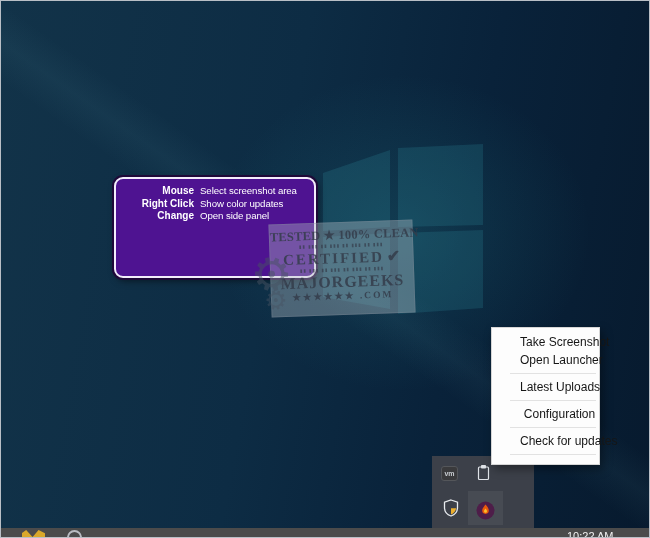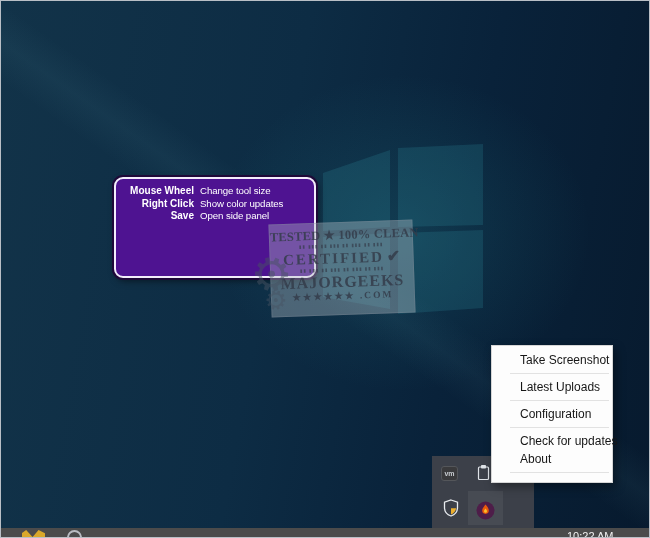--- a/index.html
+++ b/index.html
@@ -48,23 +48,24 @@
   .flyout{position:absolute;left:431px;top:455px;width:102px;height:73px;background:#3c4049;}
   .cell-hl{position:absolute;left:36px;top:35px;width:35px;height:34px;background:rgba(255,255,255,0.06);}
   .vm-icon{position:absolute;left:9px;top:10px;width:17px;height:15px;background:#3a3a3c;
            border:1px solid #54565a;border-radius:3px;color:#c9cdd2;font-size:7px;font-weight:bold;
            display:flex;align-items:center;justify-content:center;box-sizing:border-box;}
   .clip-icon{position:absolute;left:45px;top:8px;}
   .shield-icon{position:absolute;left:11px;top:43px;}
   .flame-icon{position:absolute;left:44px;top:45px;}
   
   .menu{
-    position:absolute;left:490px;top:344px;width:122px;box-sizing:border-box;
+    position:absolute;left:490px;top:326px;width:109px;box-sizing:border-box;
     background:#fdfdfd;border:1px solid #d6d6d6;padding:5px 0;
     box-shadow:3px 4px 9px rgba(0,0,0,0.38);
+    text-align:center;
   }
   .menu-item{
     height:18px;line-height:18px;padding-left:28px;font-size:12px;color:#161616;
     white-space:nowrap;cursor:default;
   }
   .menu-sep{border-top:1px solid #e2e2e2;margin:4px 3px 4px 18px;height:0;}
   
   .taskbar{position:absolute;left:0;top:527px;width:650px;height:21px;background:#4b4b4b;overflow:hidden;padding-left:8px;}
   .tb-start{position:absolute;left:21px;top:2px;width:23px;height:12px;background:#d9a82a;
             clip-path:polygon(0 100%,0 25%,18% 0,46% 58%,72% 0,100% 28%,100% 100%);}
@@ -81,29 +82,29 @@
     <g fill="#35a0b0" fill-opacity="0.19">
       <polygon points="322,172 389,149 389,226 322,230"></polygon>
       <polygon points="397,147 482,143 482,224 397,226"></polygon>
       <polygon points="322,236 389,232 389,308 322,296"></polygon>
       <polygon points="397,232 482,229 482,307 397,313"></polygon>
     </g>
   </svg>
 
   <div class="help" style="background:#4e1391;">
     <div class="help-row">
-      <span class="hk">Mouse Wheel</span>
-      <span class="ha">Change tool size</span>
+      <span class="hk">Mouse</span>
+      <span class="ha">Select screenshot area</span>
     </div>
     <div class="help-row">
       <span class="hk">Right Click</span>
       <span class="ha">Show color updates</span>
     </div>
     <div class="help-row">
-      <span class="hk">Save</span>
+      <span class="hk">Change</span>
       <span class="ha">Open side panel</span>
     </div>
   </div>
 
   <div class="flyout">
     <div class="cell-hl"></div>
     <div class="vm-icon">
       <span>vm</span>
     </div>
     <svg class="clip-icon" width="13" height="17">
@@ -116,27 +117,27 @@
     </svg>
     <svg class="flame-icon" width="19" height="19">
       <circle cx="9.5" cy="9.5" r="9" fill="#4e1d49"></circle>
       <path d="M9.5 3.5 C11 5.5 12.8 6.8 12.8 9.6 A3.3 3.3 0 1 1 6.2 9.6 C6.2 7 8.2 5.6 9.5 3.5 Z" fill="#e8590c"></path>
       <path d="M9.5 7.5 C10.2 8.5 11 9 11 10.3 A1.5 1.5 0 1 1 8 10.3 C8 9.2 9 8.5 9.5 7.5 Z" fill="#f8c02c"></path>
     </svg>
   </div>
 
   <div class="menu">
     <div class="menu-item">Take Screenshot</div>
+    <div class="menu-item">Open Launcher</div>
     <div class="menu-sep"></div>
     <div class="menu-item">Latest Uploads</div>
     <div class="menu-sep"></div>
     <div class="menu-item">Configuration</div>
     <div class="menu-sep"></div>
     <div class="menu-item">Check for updates</div>
-    <div class="menu-item">About</div>
     <div class="menu-sep"></div>
   </div>
 
   <div class="stamp">
     <div class="s1">TESTED ★ 100% CLEAN</div>
     <div class="tex">▮▮ ▮▮▮ ▮▮ ▮▮▮ ▮▮ ▮▮▮ ▮▮ ▮▮▮</div>
     <div class="s2">
       <span>CERTIFIED</span><span class="chk">✔</span>
     </div>
     <div class="tex">▮▮ ▮▮▮ ▮▮ ▮▮▮ ▮▮ ▮▮▮ ▮▮ ▮▮▮</div>

